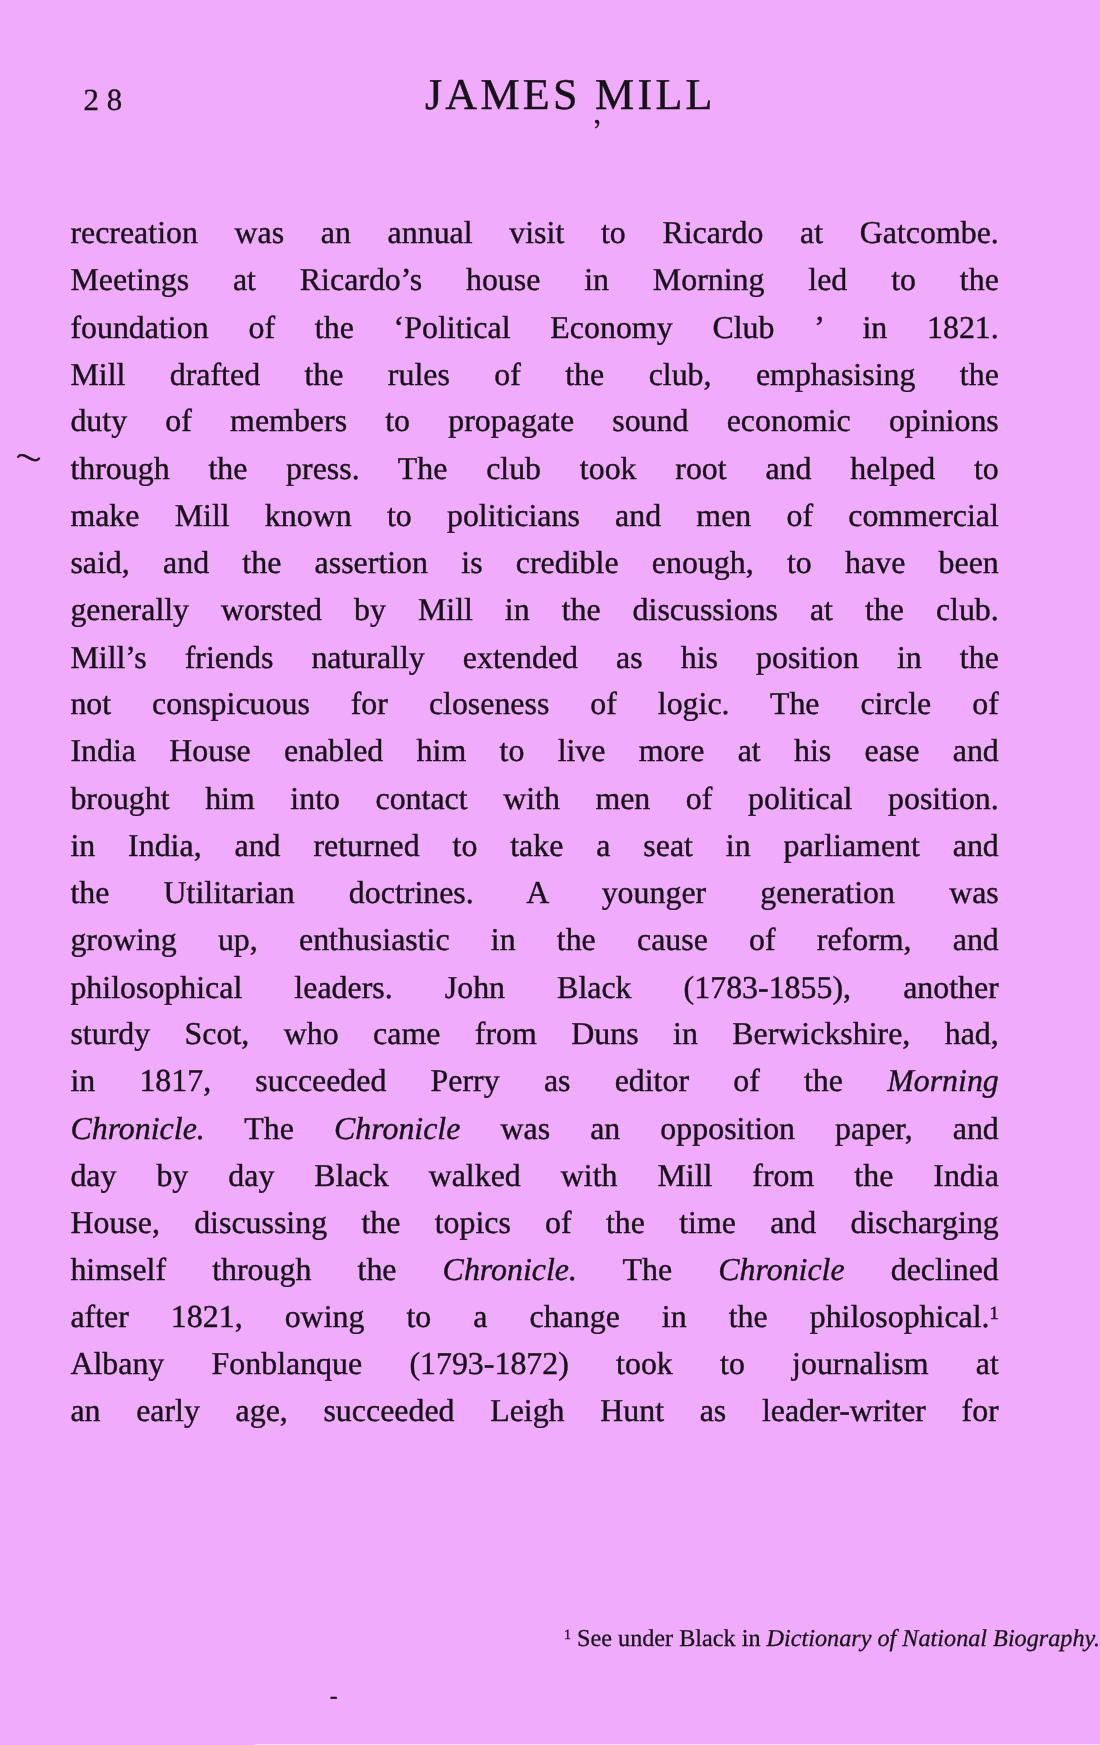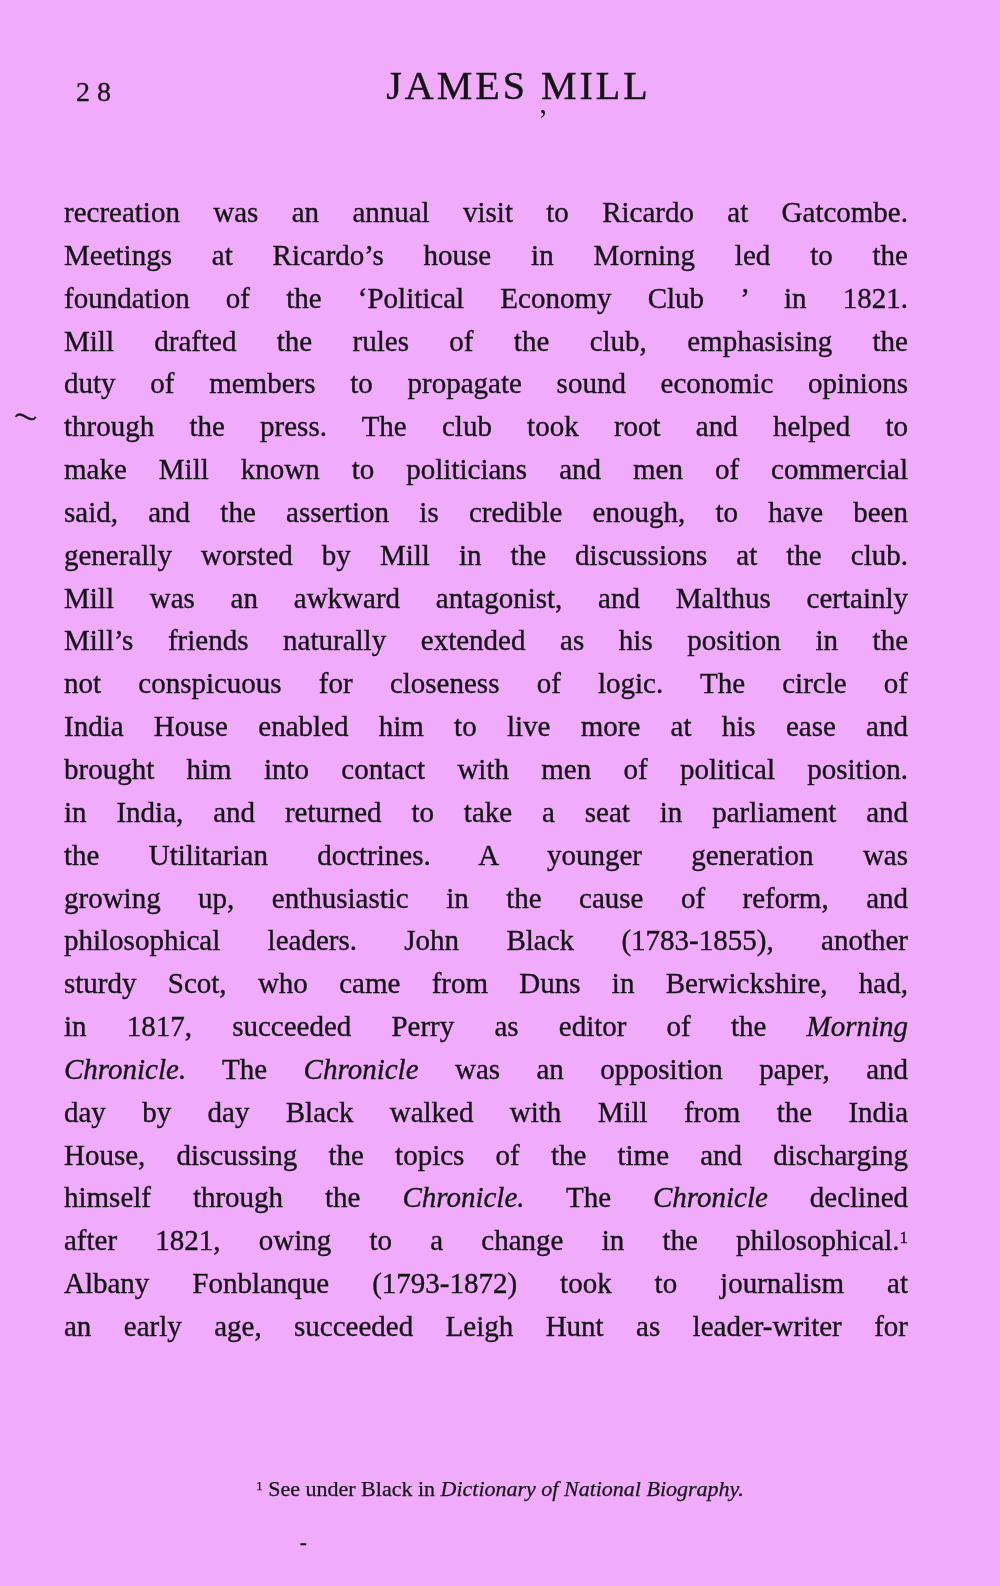--- a/index.html
+++ b/index.html
@@ -77,21 +77,21 @@
     line-height: 0;
     position: relative;
     top: -0.45em;
     vertical-align: baseline;
   }
   .footnote {
     position: absolute;
     left: 0;
     right: 0;
     top: 1474px;
-    text-align: center;
+    text-align: right;
     font-size: 22px;
     line-height: 30px;
     -webkit-text-stroke: 0.25px #141414;
   }
   .bottom-dash {
     position: absolute;
     left: 300px;
     top: 1532px;
     font-size: 20px;
     line-height: 20px;
@@ -114,21 +114,20 @@
   <div class="body-text">
       <div class="line"><span>recreation was an annual visit to Ricardo at Gatcombe.</span></div>
       <div class="line"><span>Meetings at Ricardo’s house in Morning led to the</span></div>
       <div class="line"><span>foundation of the ‘Political Economy Club ’ in 1821.</span></div>
       <div class="line"><span>Mill drafted the rules of the club, emphasising the</span></div>
       <div class="line"><span>duty of members to propagate sound economic opinions</span></div>
       <div class="line"><span>through the press. The club took root and helped to</span></div>
       <div class="line"><span>make Mill known to politicians and men of commercial</span></div>
       <div class="line"><span>said, and the assertion is credible enough, to have been</span></div>
       <div class="line"><span>generally worsted by Mill in the discussions at the club.</span></div>
-      <div class="line"><span>Mill was an awkward antagonist, and Malthus certainly</span></div>
       <div class="line"><span>Mill’s friends naturally extended as his position in the</span></div>
       <div class="line"><span>not conspicuous for closeness of logic. The circle of</span></div>
       <div class="line"><span>India House enabled him to live more at his ease and</span></div>
       <div class="line"><span>brought him into contact with men of political position.</span></div>
       <div class="line"><span>in India, and returned to take a seat in parliament and</span></div>
       <div class="line"><span>the Utilitarian doctrines. A younger generation was</span></div>
       <div class="line"><span>growing up, enthusiastic in the cause of reform, and</span></div>
       <div class="line"><span>philosophical leaders. John Black (1783-1855), another</span></div>
       <div class="line"><span>sturdy Scot, who came from Duns in Berwickshire, had,</span></div>
       <div class="line"><span>in 1817, succeeded Perry as editor of the </span><span class="it">Morning</span></div>

